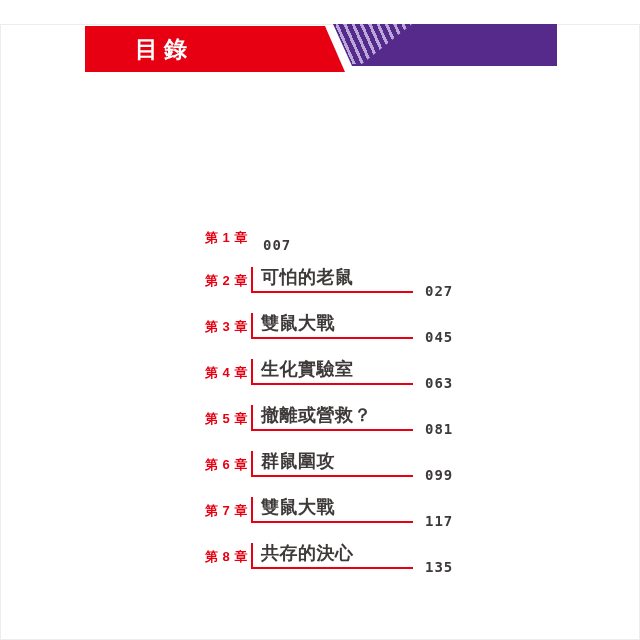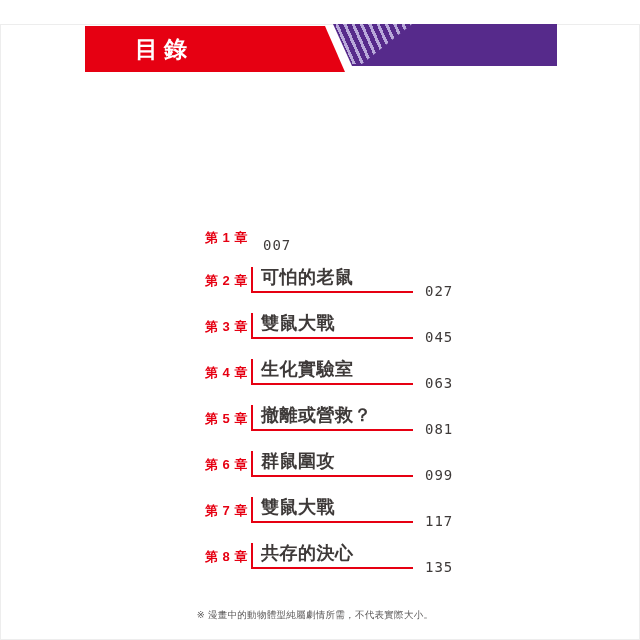--- a/index.html
+++ b/index.html
@@ -68,21 +68,21 @@
   .chap-title {
     color: var(--ink);
     font-weight: bold; font-size: 18px;
     letter-spacing: 0.5px; line-height: 1.15;
     white-space: nowrap;
   }
   .page-num {
     margin-left: 12px; align-self: flex-end; margin-bottom: -6px;
     color: var(--ink);
     font-family: "DejaVu Sans Mono", monospace;
-    font-weight: normal; font-size: 14px; letter-spacing: 1px;
+    font-weight: bold; font-size: 14px; letter-spacing: 1px;
   }
 
   
   .footer-note {
     position: absolute; left: 0; right: 10px; top: 585px;
     text-align: center;
     color: var(--muted);
     font-size: 9.5px; letter-spacing: 0.3px;
   }
 </style>
@@ -155,15 +155,14 @@
 
   <div class="toc-row">
     <span class="chap-label">第 8 章</span>
     <span class="title-box">
       <span class="chap-title">共存的決心</span>
     </span>
     <span class="page-num">135</span>
   </div>
 </div>
 
-  <div class="footer-note">※ 漫畫中的動物體型純屬劇情所需，不代表實際大小。</div>
 
 </div>
 
 </body></html>

